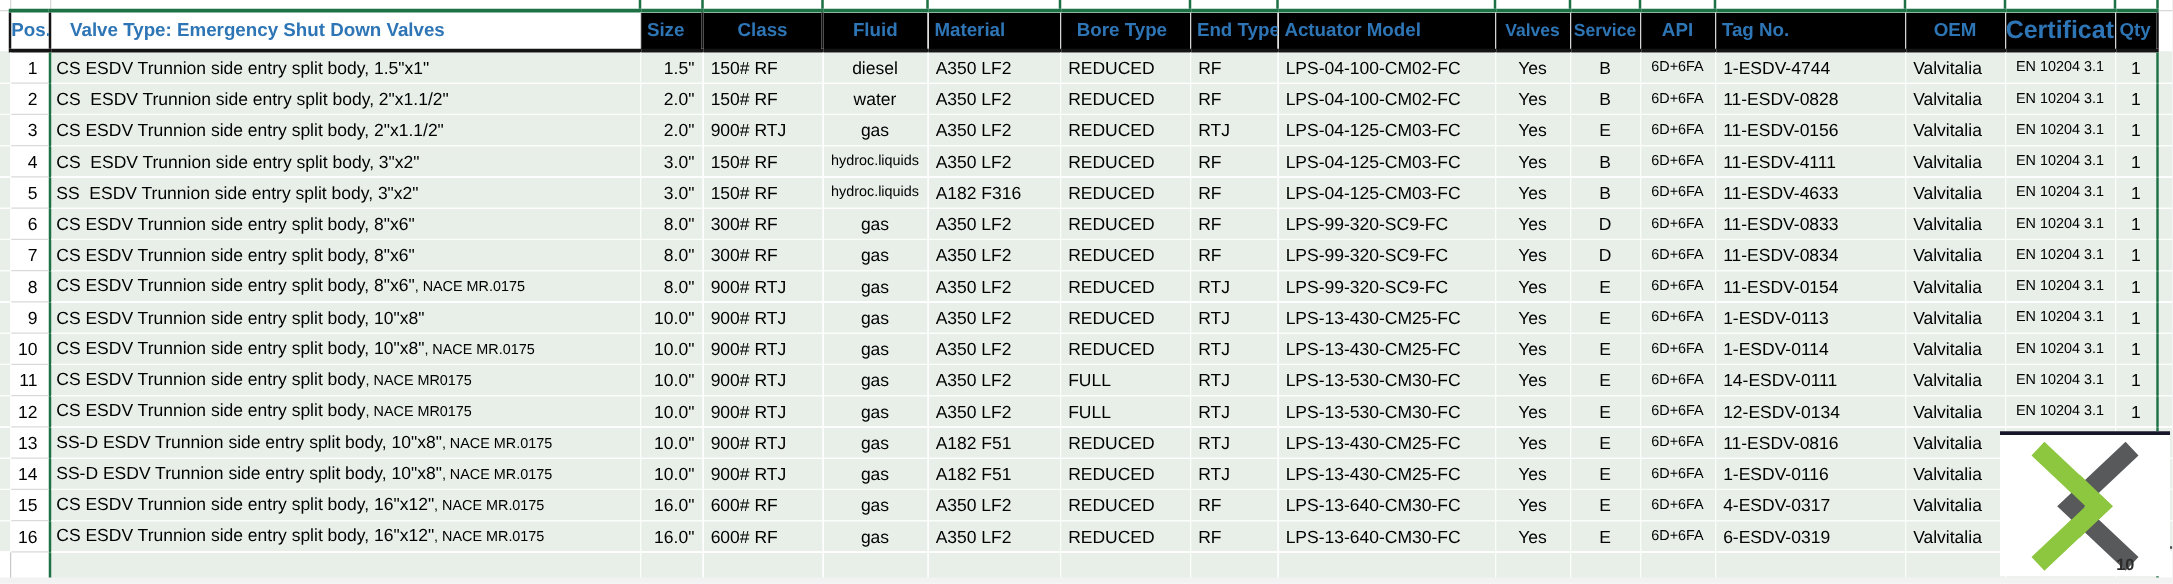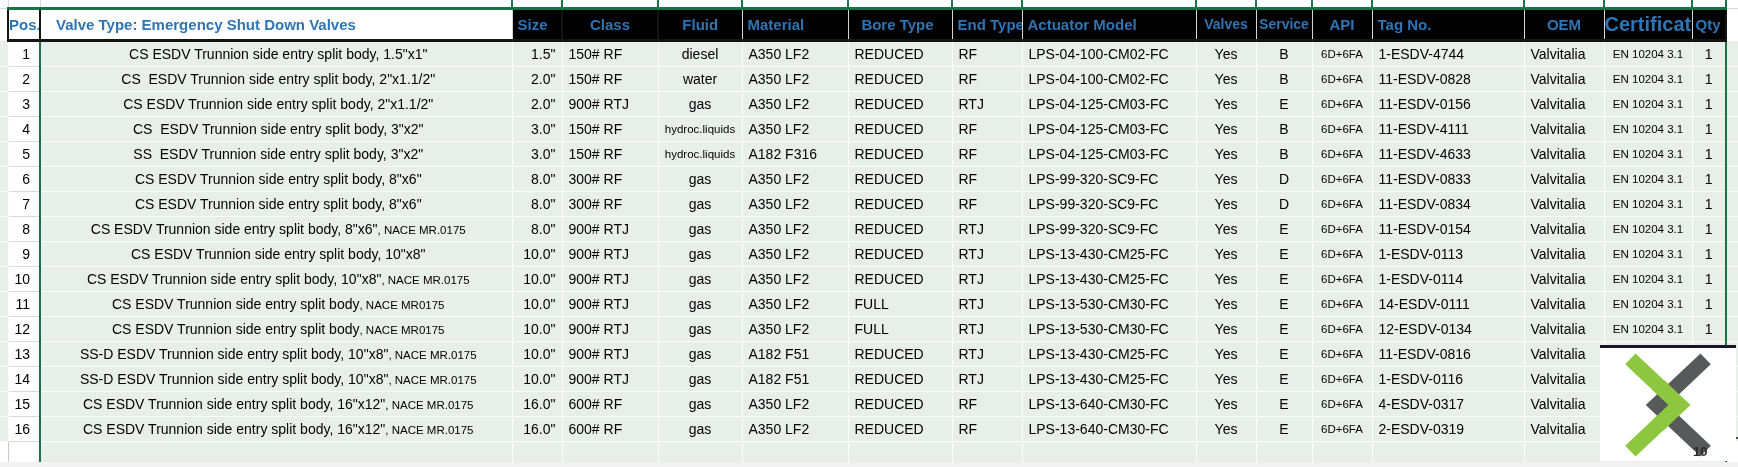--- a/index.html
+++ b/index.html
@@ -30,21 +30,21 @@
   tr.h td.h-cab,tr.h td.h-svc{font-size:14px;}
   tr.h td.h-cert{font-size:20px;text-align:right;}
   tr.h td.h-qty{padding-left:3px;border-right:2px solid #141414;}
   tr.h td.slv{background:#fff;border:none;}
 
   
   tbody tr.r td{background:#e8efe9;border-right:1px solid #fbfdfb;border-bottom:1px solid #fbfdfb;}
   td.c-pos{background:#fff !important;text-align:right;padding-right:9px;
            border-left:1px solid #c9c9c9 !important;border-bottom:1px solid #dadada !important;
            border-right:2px solid #1E7145 !important;}
-  td.c-valve{padding-left:4px;text-align:center;}
+  td.c-valve{padding-left:4px;}
   td.c-size{text-align:right;padding-right:6px;}
   td.c-cls,td.c-material,td.c-bore,td.c-end,td.c-actuator,td.c-tag,td.c-oem{padding-left:6px;}
   td.c-fluid,td.c-cabinet,td.c-service,td.c-api,td.c-cert,td.c-qty{text-align:center;}
   td.c-api,td.c-cert{font-size:11.5px;}
   td.c-qty{border-right:2px solid #1E7145 !important;}
   td.slv{background:#fff;border:none;}
   .sm{font-size:11.5px;}
 
   
   tr.e td{height:21px;background:#e8efe9;border-right:1px solid #fbfdfb;border-bottom:3px solid #1E7145;}
@@ -437,21 +437,21 @@
           <td class="c-size">16.0"</td>
           <td class="c-cls">600# RF</td>
           <td class="c-fluid">gas</td>
           <td class="c-material">A350 LF2</td>
           <td class="c-bore">REDUCED</td>
           <td class="c-end">RF</td>
           <td class="c-actuator">LPS-13-640-CM30-FC</td>
           <td class="c-cabinet">Yes</td>
           <td class="c-service">E</td>
           <td class="c-api">6D+6FA</td>
-          <td class="c-tag">2-ESDV-0319</td>
+          <td class="c-tag">6-ESDV-0319</td>
           <td class="c-oem">Valvitalia</td>
           <td class="c-cert"></td>
           <td class="c-qty"></td>
           <td class="slv"></td>
         </tr>
       </tbody>
 
     <tbody>
         <tr class="e">
       <td class="slv"></td>

